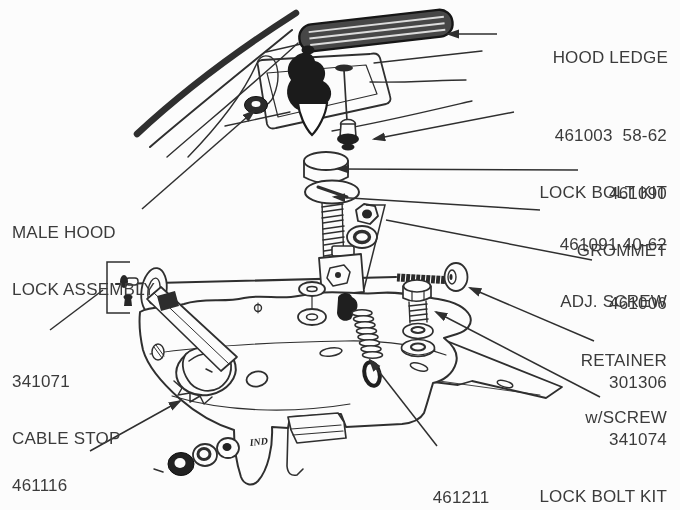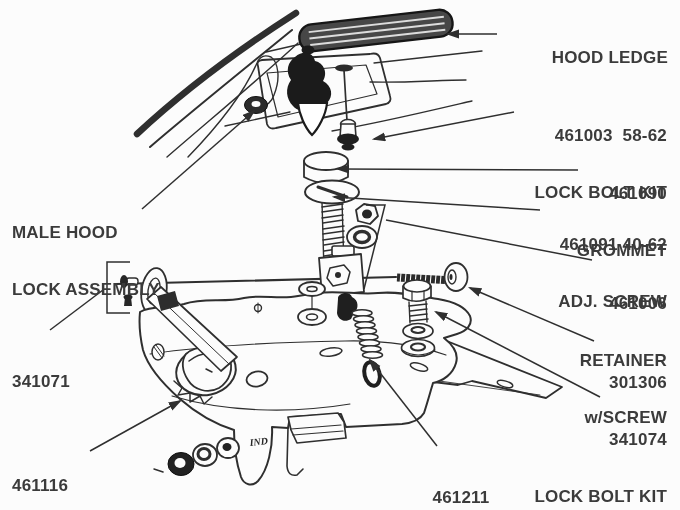--- a/index.html
+++ b/index.html
@@ -1,20 +1,20 @@
 <!DOCTYPE html>
 <html><head>
 <meta charset="utf-8">
 <style>
   html,body{margin:0;padding:0;}
   #canvas{position:relative;width:680px;height:510px;background:#fcfcfc;overflow:hidden;
           font-family:"Liberation Sans",sans-serif;}
   #art{position:absolute;left:0;top:0;z-index:1;}
   .lbl{position:absolute;z-index:2;font-size:17px;line-height:19px;color:#3b3b3b;
-       white-space:pre;letter-spacing:.2px;font-weight:bold;}
+       white-space:pre;letter-spacing:.2px;}
   .lbl span{display:block;}
   .r{right:13px;text-align:right;}
   .l{left:12px;text-align:left;}
   
   #lbl-hood-ledge{left:498px;top:10px;width:170px;}
   #lbl-hood-ledge span:first-child{text-align:right;}
   #lbl-lbk58{top:88px;}
   #lbl-bumpers{top:146px;}
   #lbl-adj{top:197px;}
   #lbl-retainer{top:256px;text-align:right;}
@@ -285,20 +285,21 @@
 <div class="lbl r" id="lbl-lbk341074">
   <span>341074</span>
   <span>LOCK BOLT KIT</span>
 </div>
 <div class="lbl l" id="lbl-male">
   <span>MALE HOOD</span>
   <span>LOCK ASSEMBLY</span>
 </div>
 <div class="lbl l" id="lbl-cable">
   <span>341071</span>
+  <span>CABLE STOP</span>
 </div>
 <div class="lbl l" id="lbl-latch">
   <span>461116</span>
   
 </div>
 <div class="lbl" id="lbl-spring">
   <span>461211</span>
   
   
 </div>

